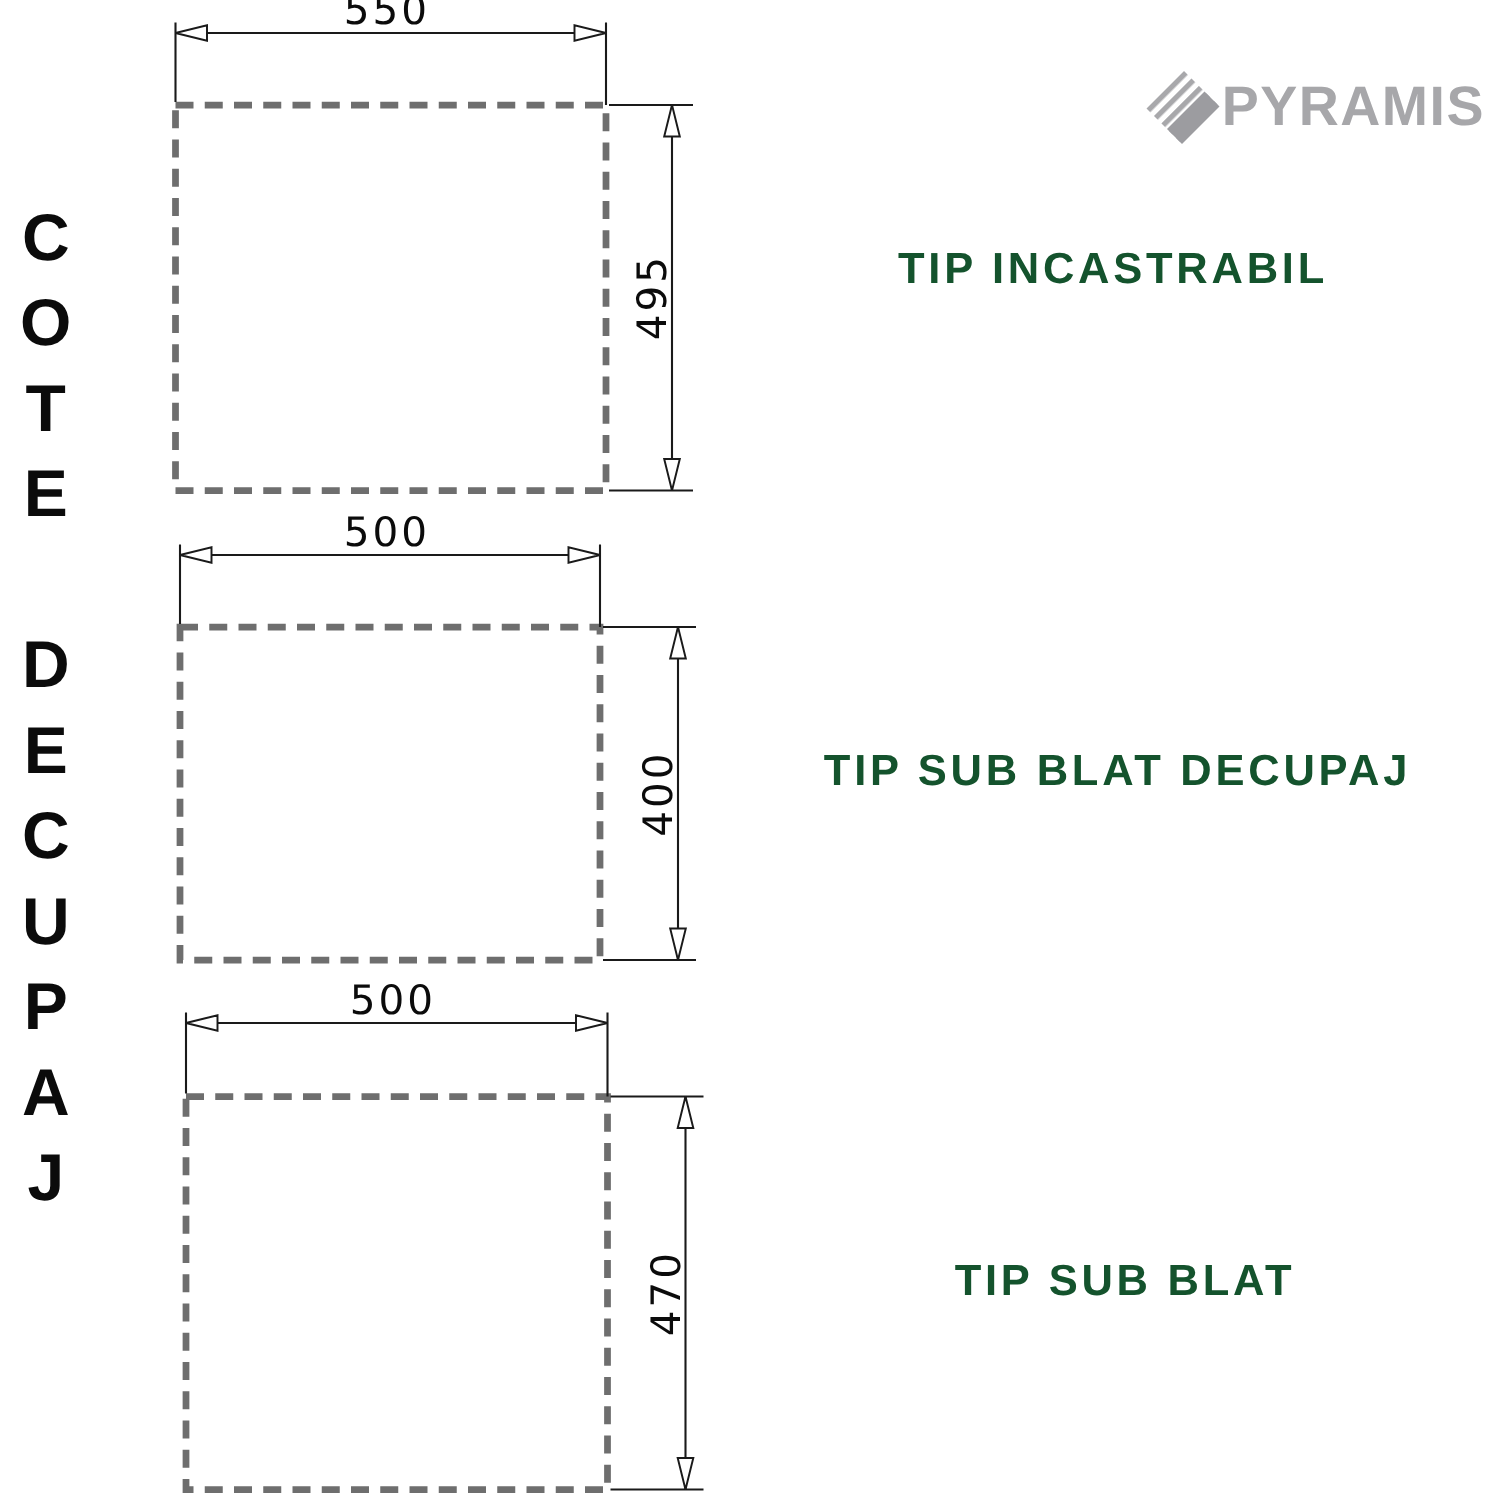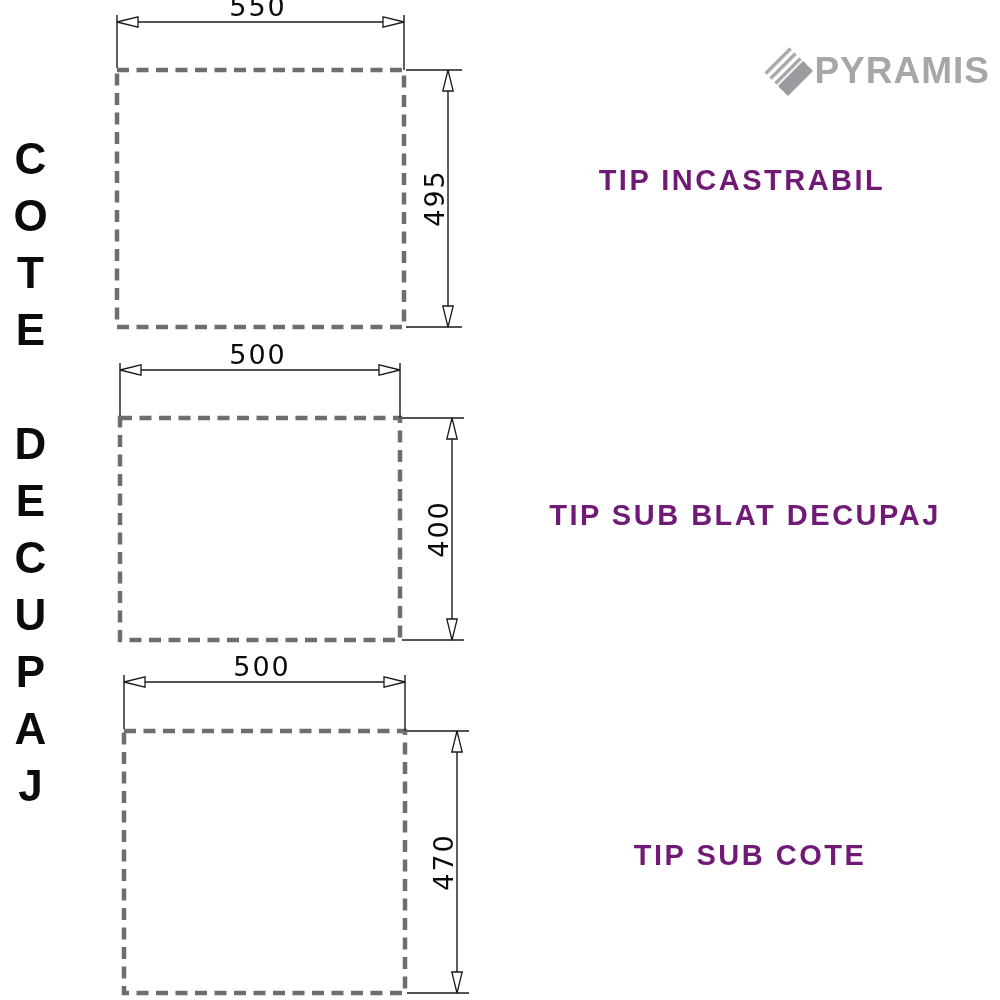--- a/index.html
+++ b/index.html
@@ -50,21 +50,21 @@
     letter-spacing: 1px;
     color: #a7a7aa;
   }
   .figure-label {
     position: absolute;
     transform: translate(-50%, -50%);
     font-family: "Liberation Sans", sans-serif;
     font-weight: bold;
     font-size: 29px;
     letter-spacing: 2.5px;
-    color: #701a75;
+    color: #14532d;
     white-space: nowrap;
   }
   #label-1 { left: 742px; top: 180px; }
   #label-2 { left: 745px; top: 515px; }
   #label-3 { left: 750px; top: 855px; }
 
   
   .cutout {
     fill: none;
     stroke: #6e6e6e;
@@ -178,15 +178,15 @@
         <polygon class="arrow" points="457,993 451.8,972 462.2,972"></polygon>
         <text class="dim-text" x="453" y="862" text-anchor="middle" transform="rotate(-90 453 862)">470</text>
       </g>
     </g>
   </svg>
 
   <div class="figure-label" id="label-1">TIP INCASTRABIL</div>
 
   <div class="figure-label" id="label-2">TIP SUB BLAT DECUPAJ</div>
 
-  <div class="figure-label" id="label-3">TIP SUB COTE</div>
+  <div class="figure-label" id="label-3">TIP SUB BLAT</div>
 
 </div>
 
 </body></html>

